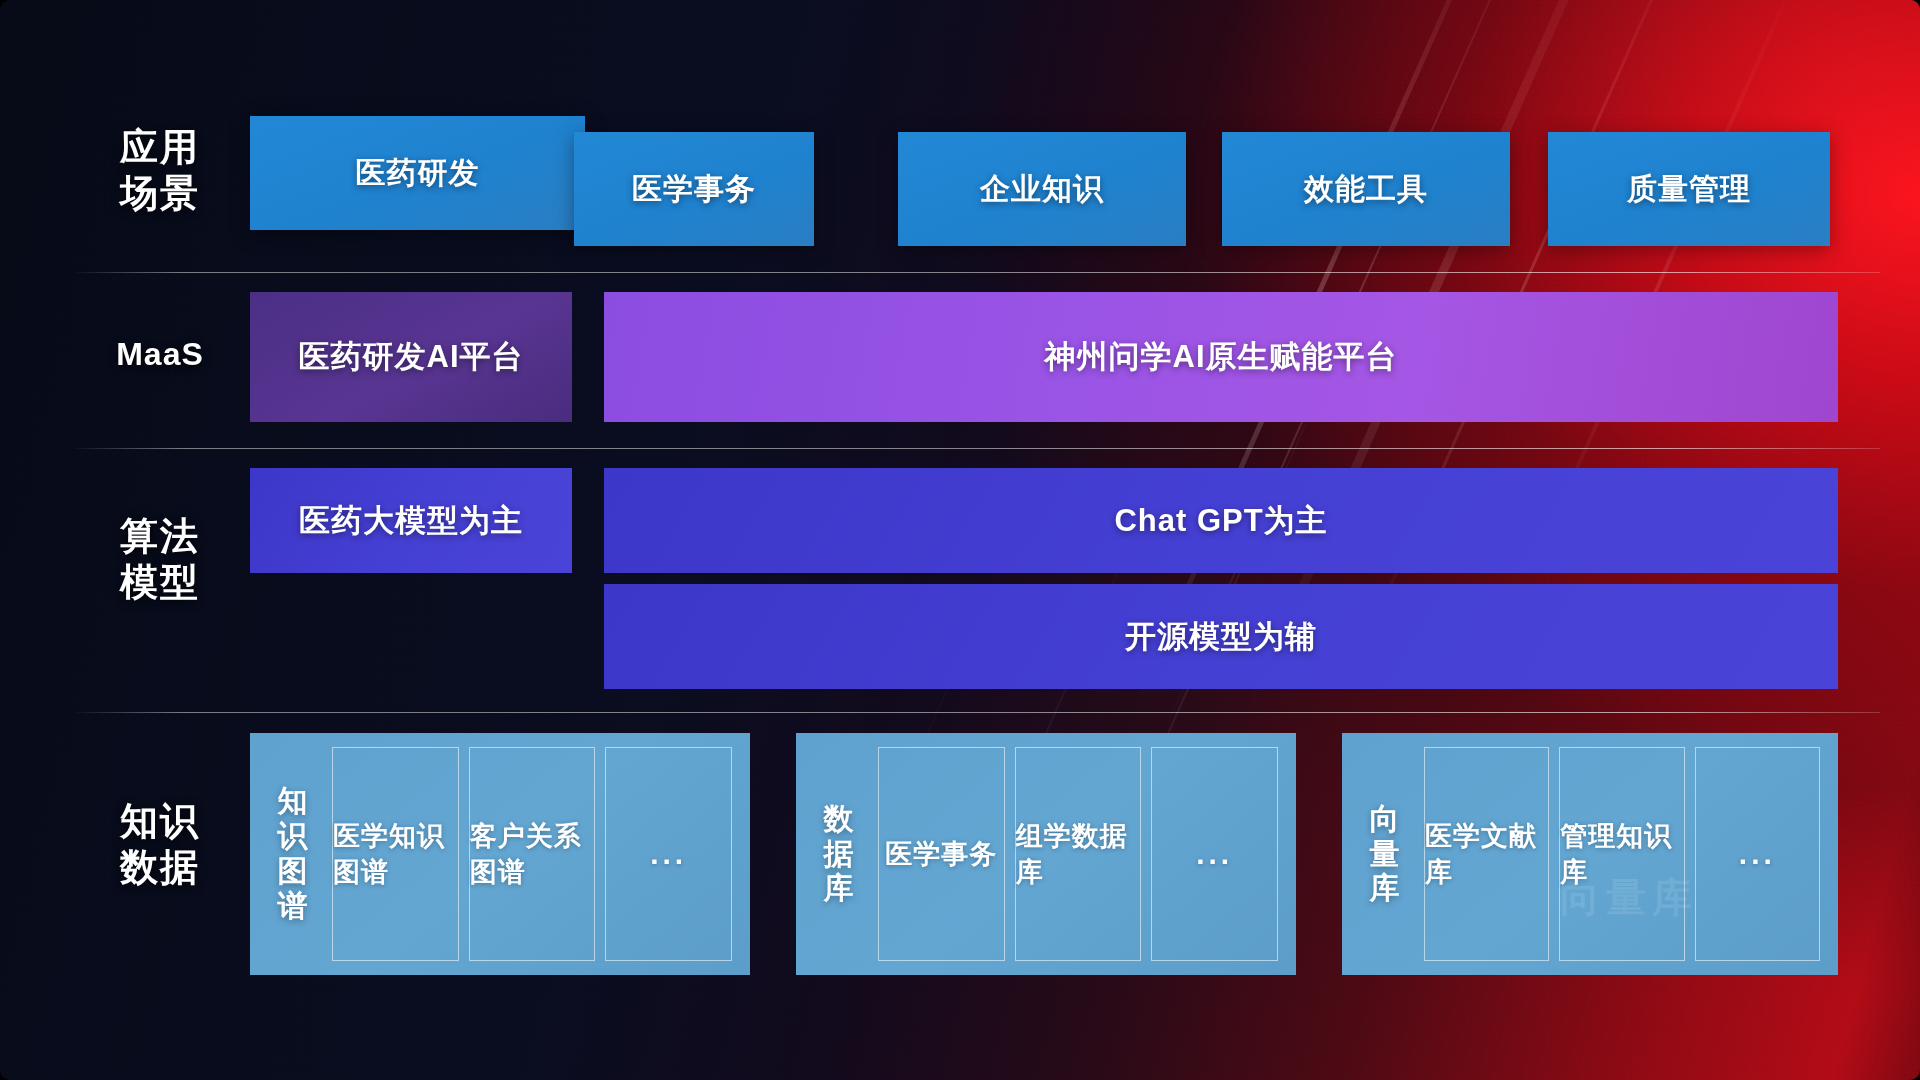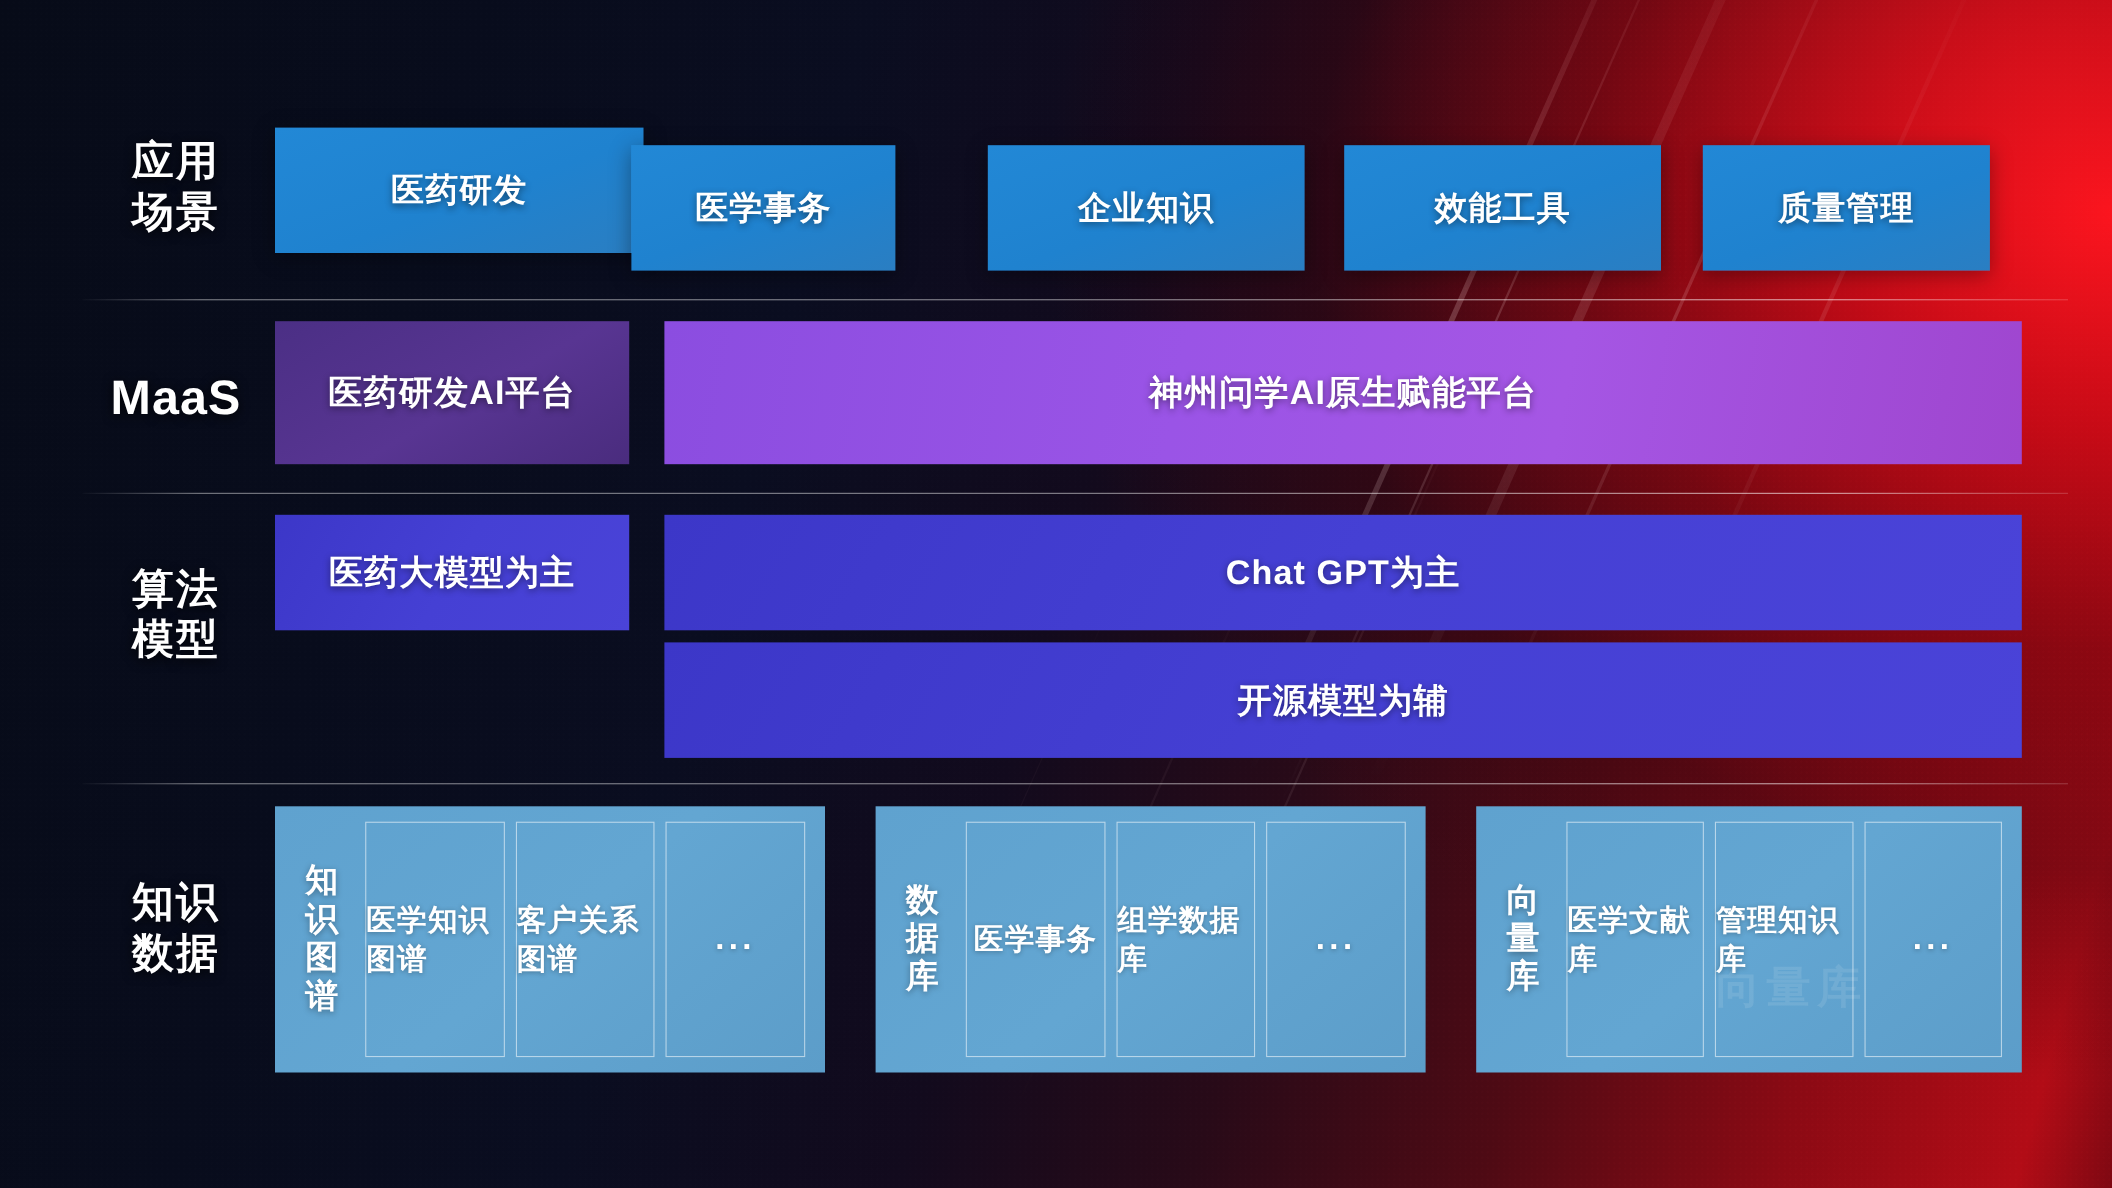--- a/index.html
+++ b/index.html
@@ -11,20 +11,21 @@
   body {
     font-family: "Liberation Sans", "DejaVu Sans", sans-serif;
   }
 
   #stage {
     position: relative;
     width: 1920px;
     height: 1080px;
     overflow: hidden;
     background: #05070f;
+    border-radius: 10px;
   }
 
   
   .bg-base {
     position: absolute;
     inset: 0;
     background:
       radial-gradient(ellipse 1100px 900px at 100% 18%,
           rgba(255,20,30,0.95) 0%,
           rgba(205,10,22,0.85) 22%,
@@ -218,25 +219,25 @@
 
     <div class="row-label" style="top:124px; font-size:38px;">
       <div>应用</div>
       <div>场景</div>
     </div>
 
     <div class="box app-box" style="left:250px;  top:116px; width:335px; height:114px;">医药研发</div>
     <div class="box app-box" style="left:574px;  top:132px; width:240px; height:114px;">医学事务</div>
     <div class="box app-box" style="left:898px;  top:132px; width:288px; height:114px;">企业知识</div>
     <div class="box app-box" style="left:1222px; top:132px; width:288px; height:114px;">效能工具</div>
-    <div class="box app-box" style="left:1548px; top:132px; width:261px; height:114px;">质量管理</div>
+    <div class="box app-box" style="left:1548px; top:132px; width:282px; height:114px;">质量管理</div>
 
     <div class="divider" style="top:272px;"></div>
 
-    <div class="row-label" style="top:335px; font-size:44px; letter-spacing:1px;">MaaS</div>
+    <div class="row-label" style="top:335px; font-size:32px; letter-spacing:1px;">MaaS</div>
 
     <div class="box maas-left" style="left:250px; top:292px; width:322px; height:130px;">医药研发AI平台</div>
     <div class="box maas-right" style="left:604px; top:292px; width:1234px; height:130px;">神州问学AI原生赋能平台</div>
 
     <div class="divider" style="top:448px;"></div>
 
     <div class="row-label" style="top:513px; font-size:38px;">
       <div>算法</div>
       <div>模型</div>
     </div>

